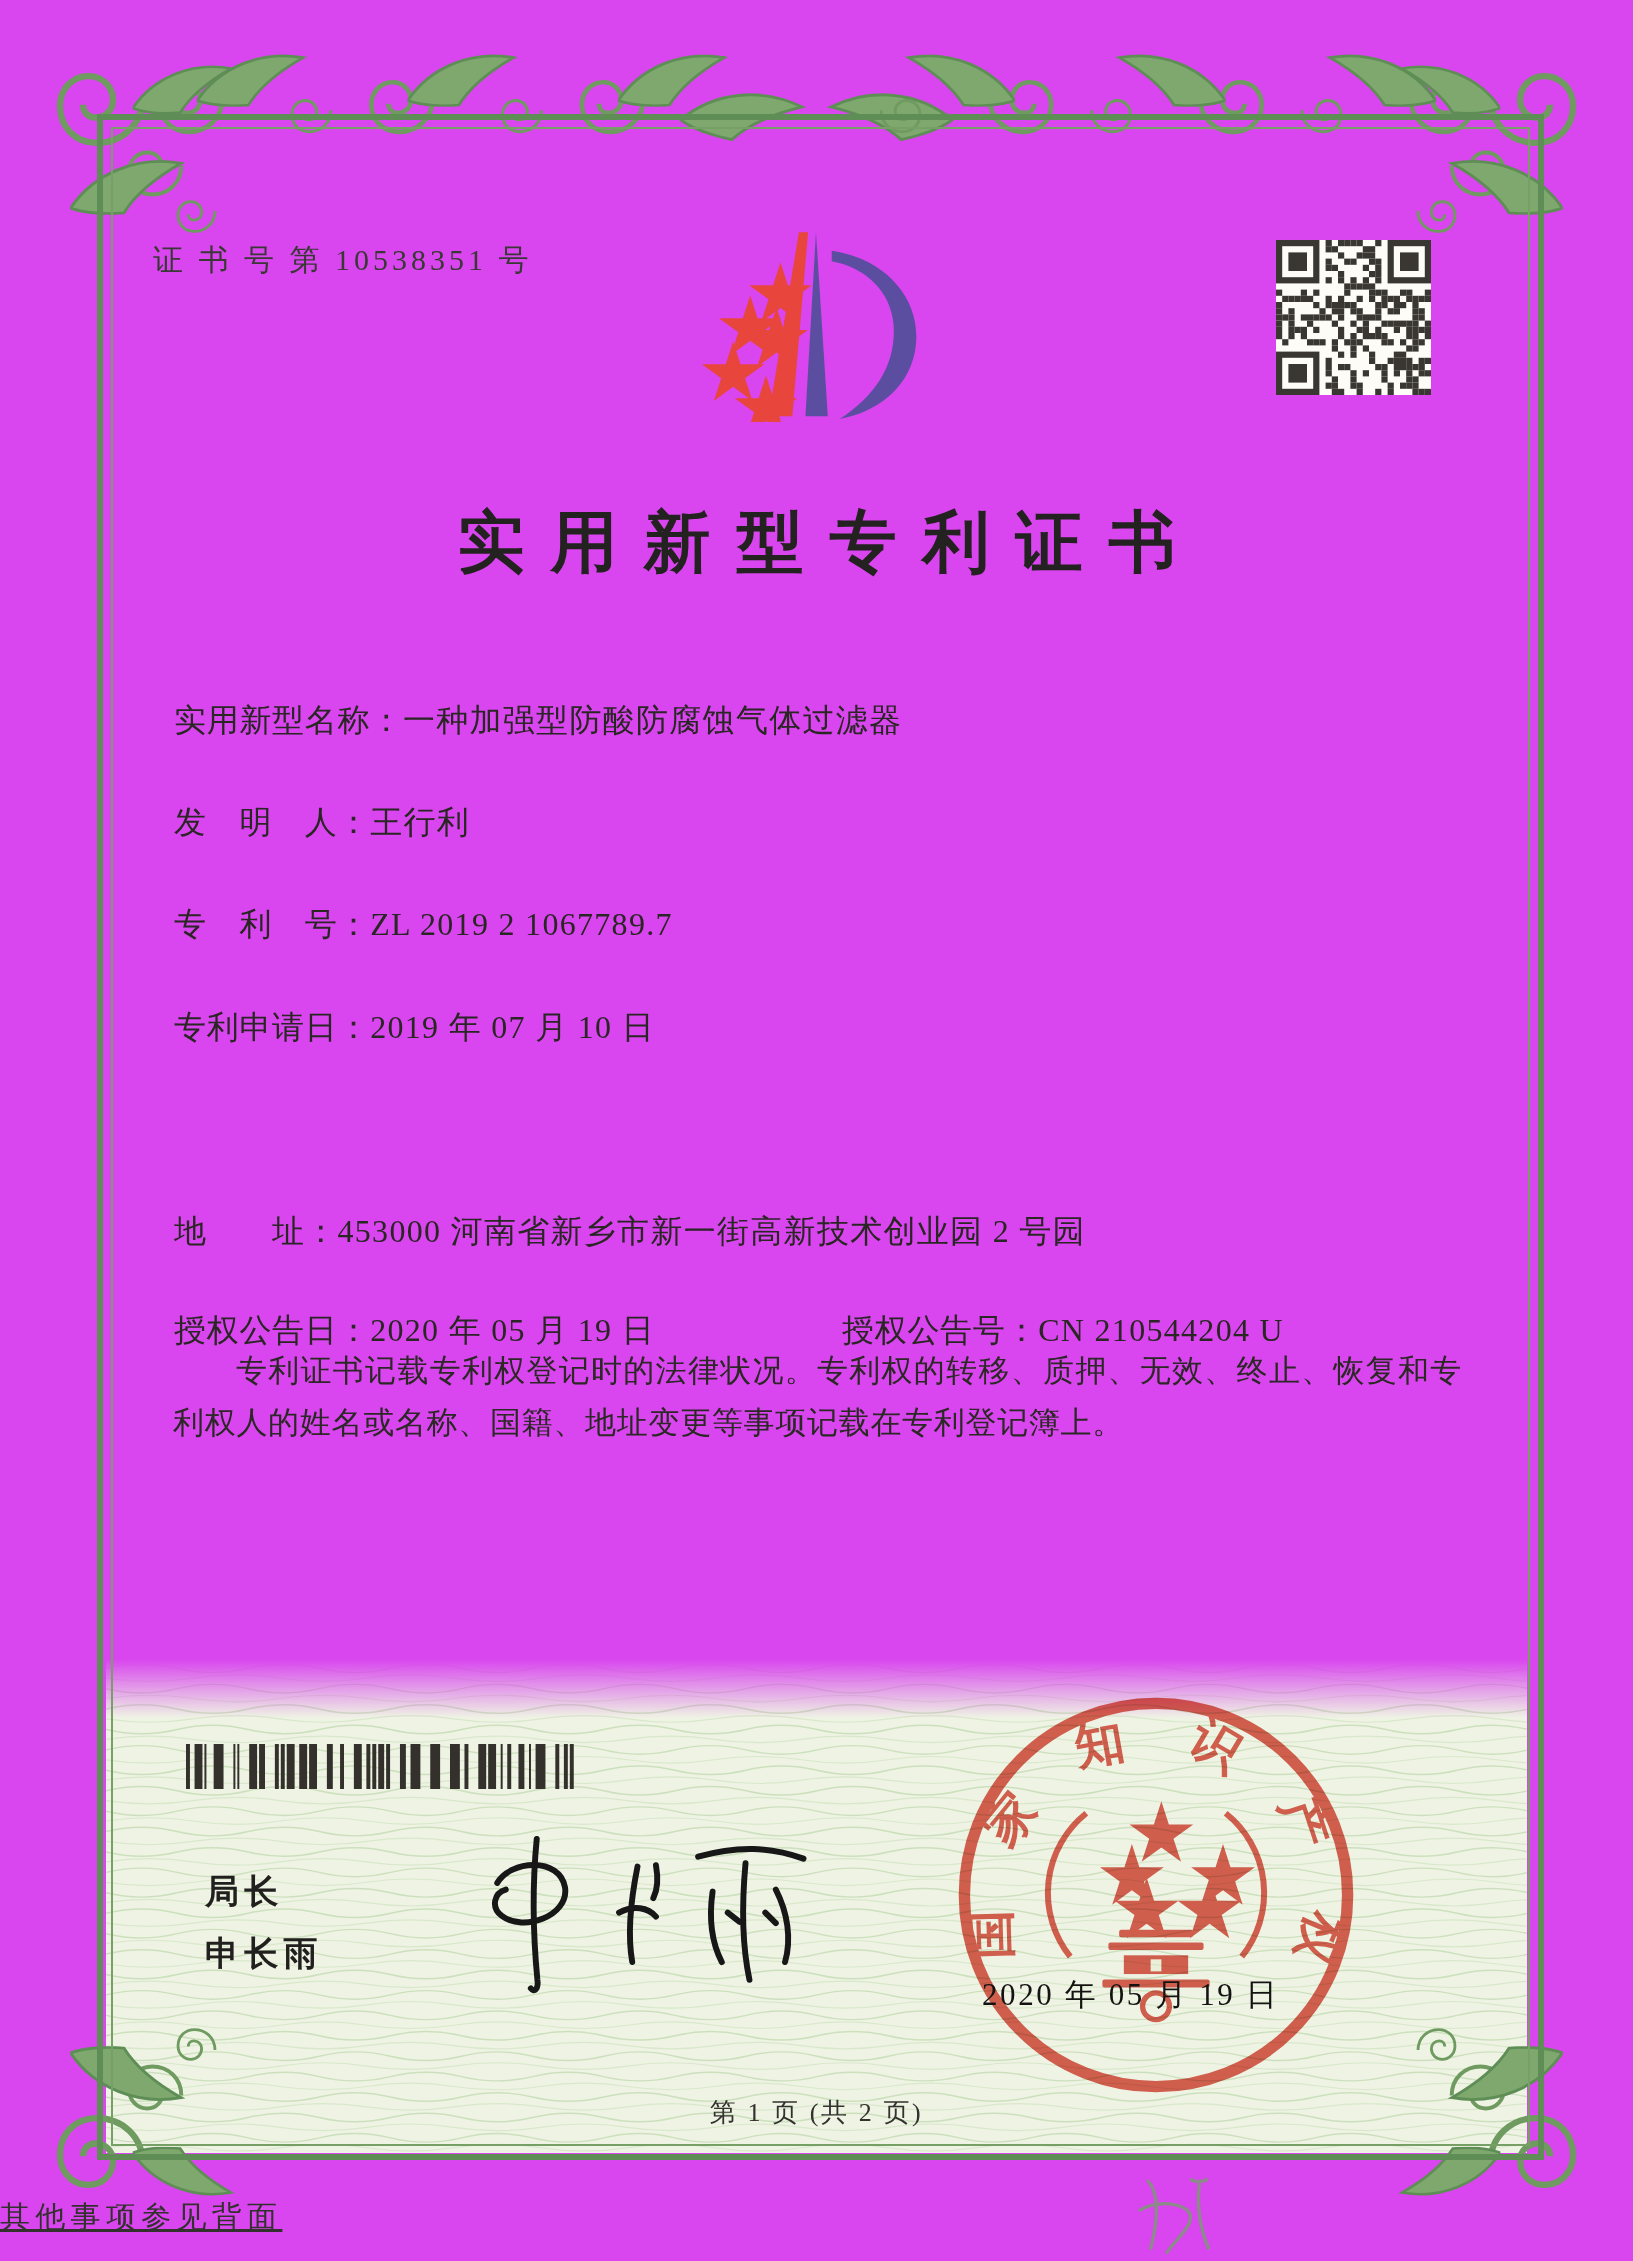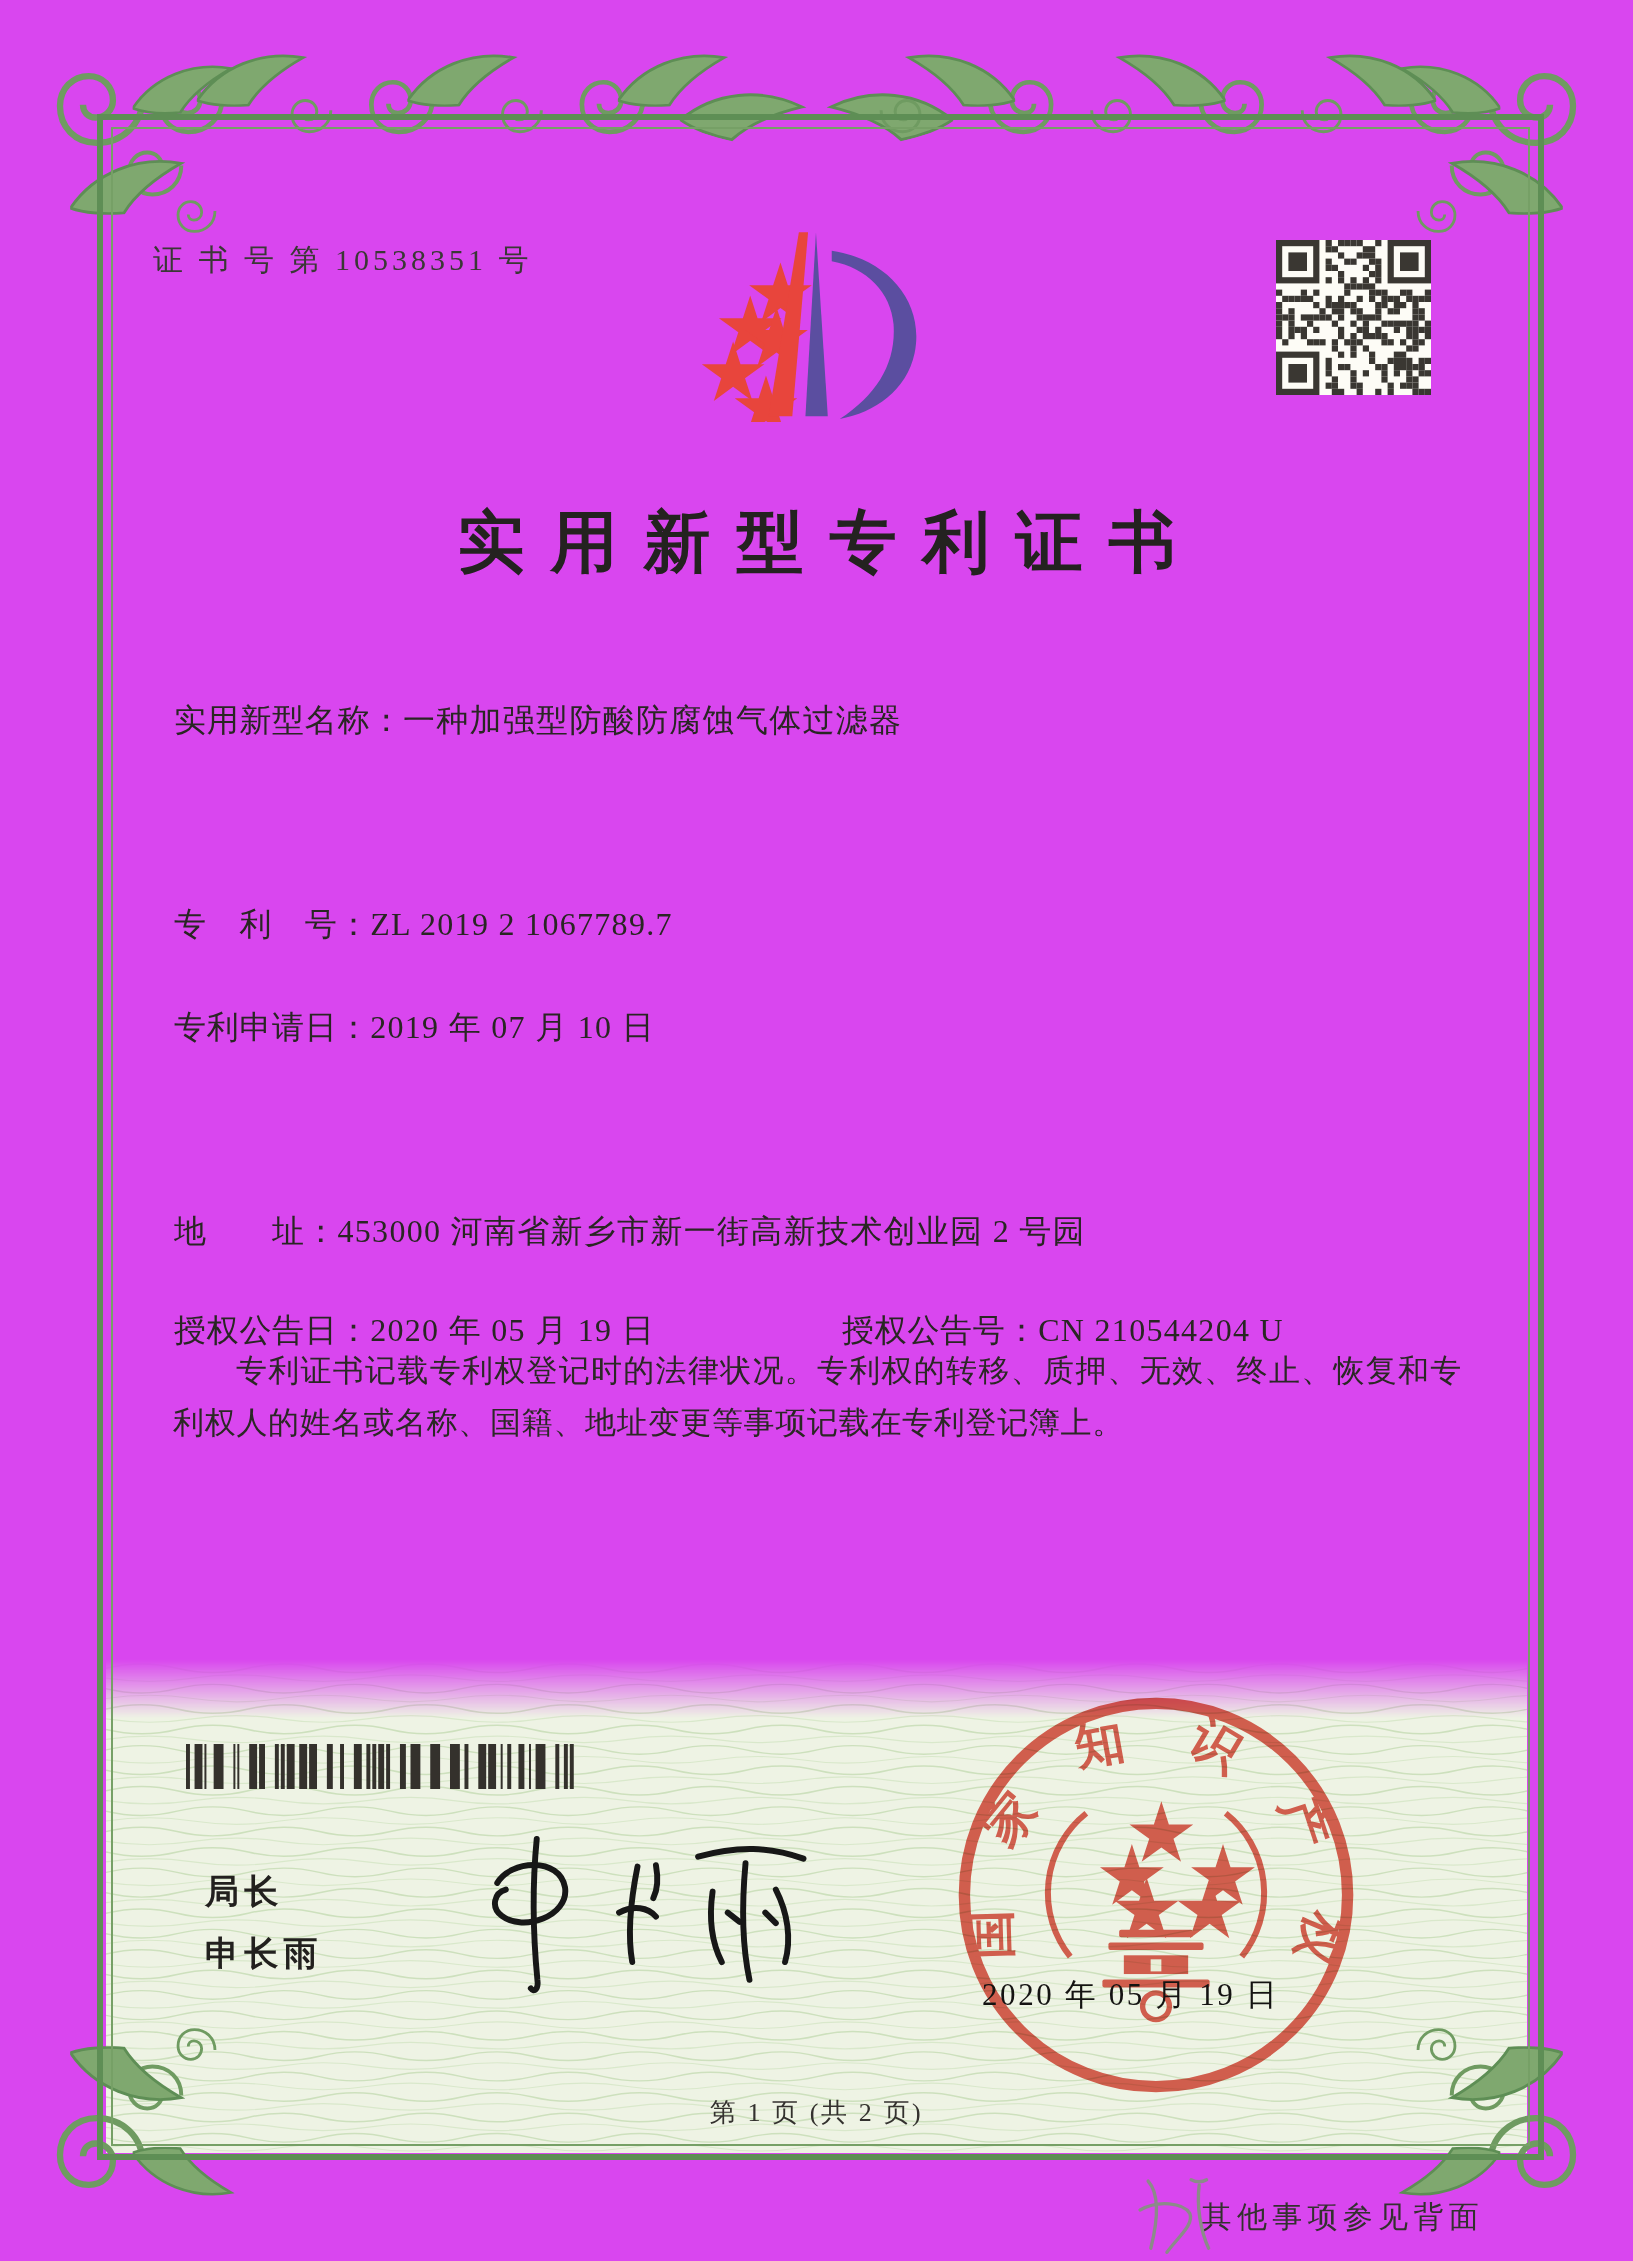--- a/index.html
+++ b/index.html
@@ -51,22 +51,22 @@
     letter-spacing:5.3px; z-index:3; color:#22201e;}
   .director-name{position:absolute; left:205px; top:1931px; font-size:34px; font-weight:700;
     letter-spacing:5.3px; z-index:3; color:#22201e;}
   .signature{position:absolute; left:461px; top:1827px; width:382px; height:168px; z-index:4;}
   .seal{position:absolute; left:955px; top:1694px; width:402px; height:402px; z-index:4;
     mix-blend-mode:multiply; opacity:.93;}
   .seal-date{position:absolute; left:982px; top:1974px; width:342px; font-size:31px;
     letter-spacing:2.6px; color:#141312; z-index:5; white-space:nowrap;}
   .page-info{position:absolute; left:0; top:2095px; width:1633px; text-align:center;
     font-size:26px; letter-spacing:2.6px; color:#33312e; z-index:3;}
-  .back-note{position:absolute; left:0; top:2197px; width:1484px; text-align:right;
-    font-size:30px; letter-spacing:5.3px; color:#33312e; z-index:3;}
+  .back-note{position:absolute; left:0; top:2197px; width:1484px; text-align:left;
+    font-size:30px; letter-spacing:5.3px; color:#33312e; z-index:3;text-decoration:underline;}
   .scribble{position:absolute; left:1119px; top:2173px; width:112px; height:84px; z-index:3;}
 </style>
 </head>
 <body>
 
 <div class="page">
 
   <svg width="0" height="0" style="position:absolute" aria-hidden="true">
     <defs>
       <path id="sp-p" d="M90,50 C90,74 72,90 50,90 C31,90 18,76 18,58 C18,43 29,32 43,32 C55,32 64,41 64,53 C64,62 57,68 49,68 C42,68 38,63 38,57" fill="none" stroke="#6f9b61" stroke-width="5.5"></path>
@@ -405,20 +405,23 @@
       <rect x="0" y="162" width="63" height="63" fill="#3a3732"></rect>
       <rect x="9" y="171" width="45" height="45" fill="#fdfcf6"></rect>
       <rect x="18" y="180" width="27" height="27" fill="#3a3732"></rect>
     </svg>
 
   <div class="title">实用新型专利证书</div>
 
   <div class="frow" style="top:699px">
     <span class="flabel">实用新型名称：</span><span class="fvalue">一种加强型防酸防腐蚀气体过滤器</span>
   </div>
+  <div class="frow" style="top:801px">
+    <span class="flabel">发　明　人：</span><span class="fvalue">王行利</span>
+  </div>
   <div class="frow" style="top:903px">
     <span class="flabel">专　利　号：</span><span class="fvalue">ZL 2019 2 1067789.7</span>
   </div>
   <div class="frow" style="top:1006px">
     <span class="flabel">专利申请日：</span><span class="fvalue">2019 年 07 月 10 日</span>
   </div>
   <div class="frow" style="top:1210px">
     <span class="flabel">地　　址：</span><span class="fvalue">453000  河南省新乡市新一街高新技术创业园 2 号园</span>
   </div>
   <div class="frow" style="top:1309px">

